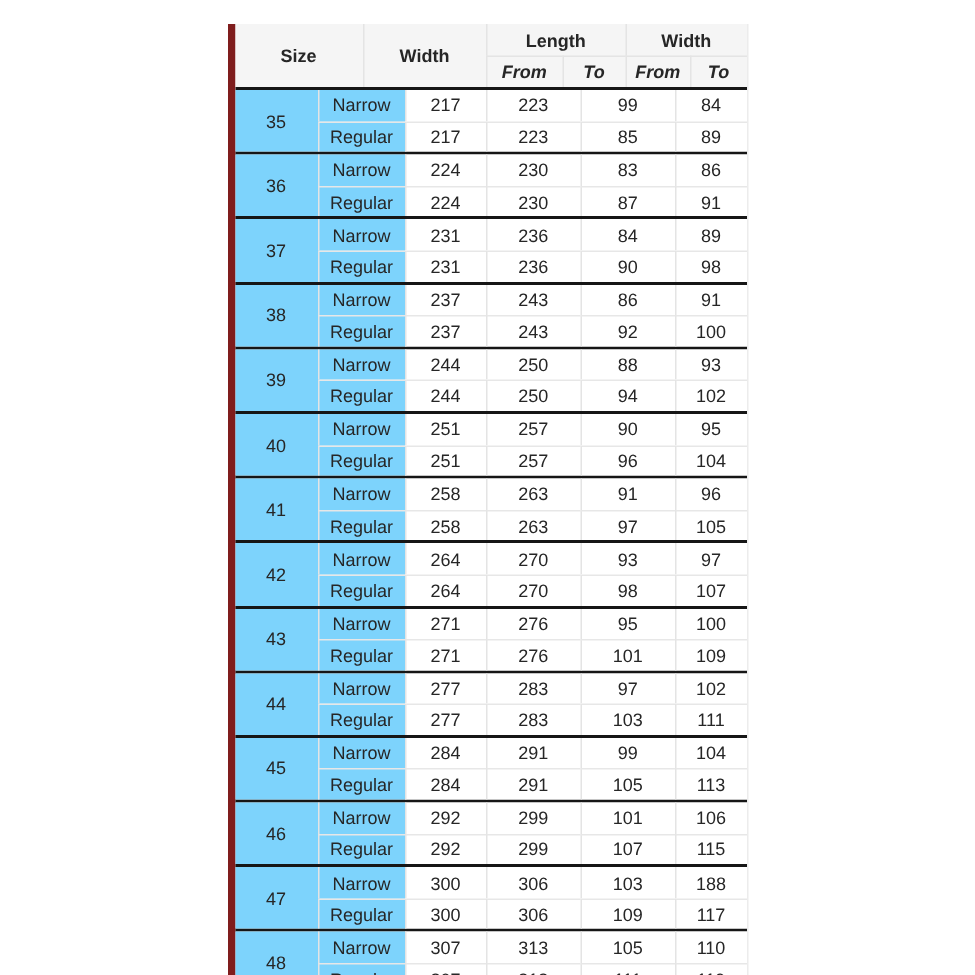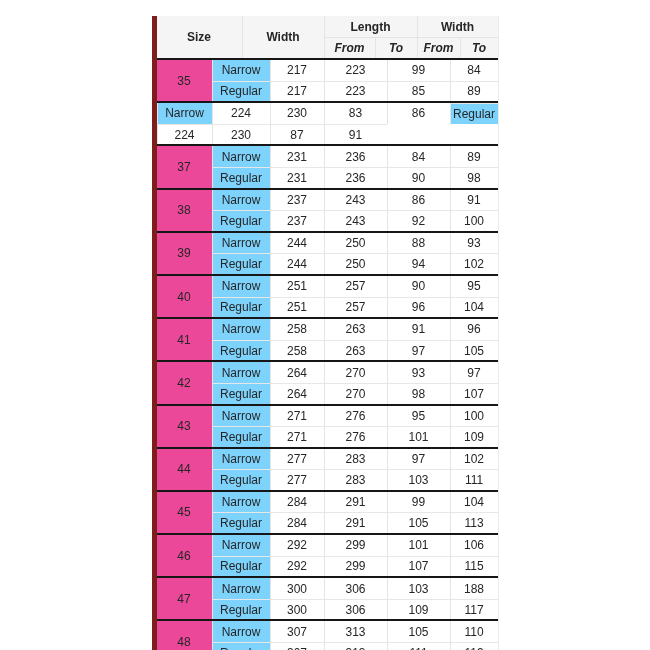--- a/index.html
+++ b/index.html
@@ -35,21 +35,21 @@
   
   .group{
     display:grid;
     grid-template-columns:55px 58px 54px 63px 63px 48px;
     grid-template-rows:20.6px 20.6px;
     font-size:12px;
   }
   .group + .group{border-top:2px solid #161616;}
   #tbody{border-bottom:2px solid #161616;}
   .cell{display:flex;align-items:center;justify-content:center;background:#ffffff;}
-  .size-cell{grid-column:1;grid-row:1/3;background:#ec4899;}
+  .size-cell{grid-column:1;grid-row:1/3;background:#7dd3fc;}
   .label-cell{background:#7dd3fc;border-left:1px solid #e4e4e4;}
   .num{border-left:1px solid #e4e4e4;}
   .r2{border-top:1px solid #e7e7e7;}
 </style>
 </head>
 <body>
 
 <div class="table-wrap">
   <div class="thead">
     <div class="hcell h-size">Size</div>
@@ -70,20 +70,21 @@
     <div class="cell num">99</div>
     <div class="cell num">84</div>
     <div class="cell label-cell r2">Regular</div>
     <div class="cell num r2">217</div>
     <div class="cell num r2">223</div>
     <div class="cell num r2">85</div>
     <div class="cell num r2">89</div>
   </div>
 
   <div class="group">
+    <div class="cell size-cell">36</div>
     <div class="cell label-cell">Narrow</div>
     <div class="cell num">224</div>
     <div class="cell num">230</div>
     <div class="cell num">83</div>
     <div class="cell num">86</div>
     <div class="cell label-cell r2">Regular</div>
     <div class="cell num r2">224</div>
     <div class="cell num r2">230</div>
     <div class="cell num r2">87</div>
     <div class="cell num r2">91</div>

